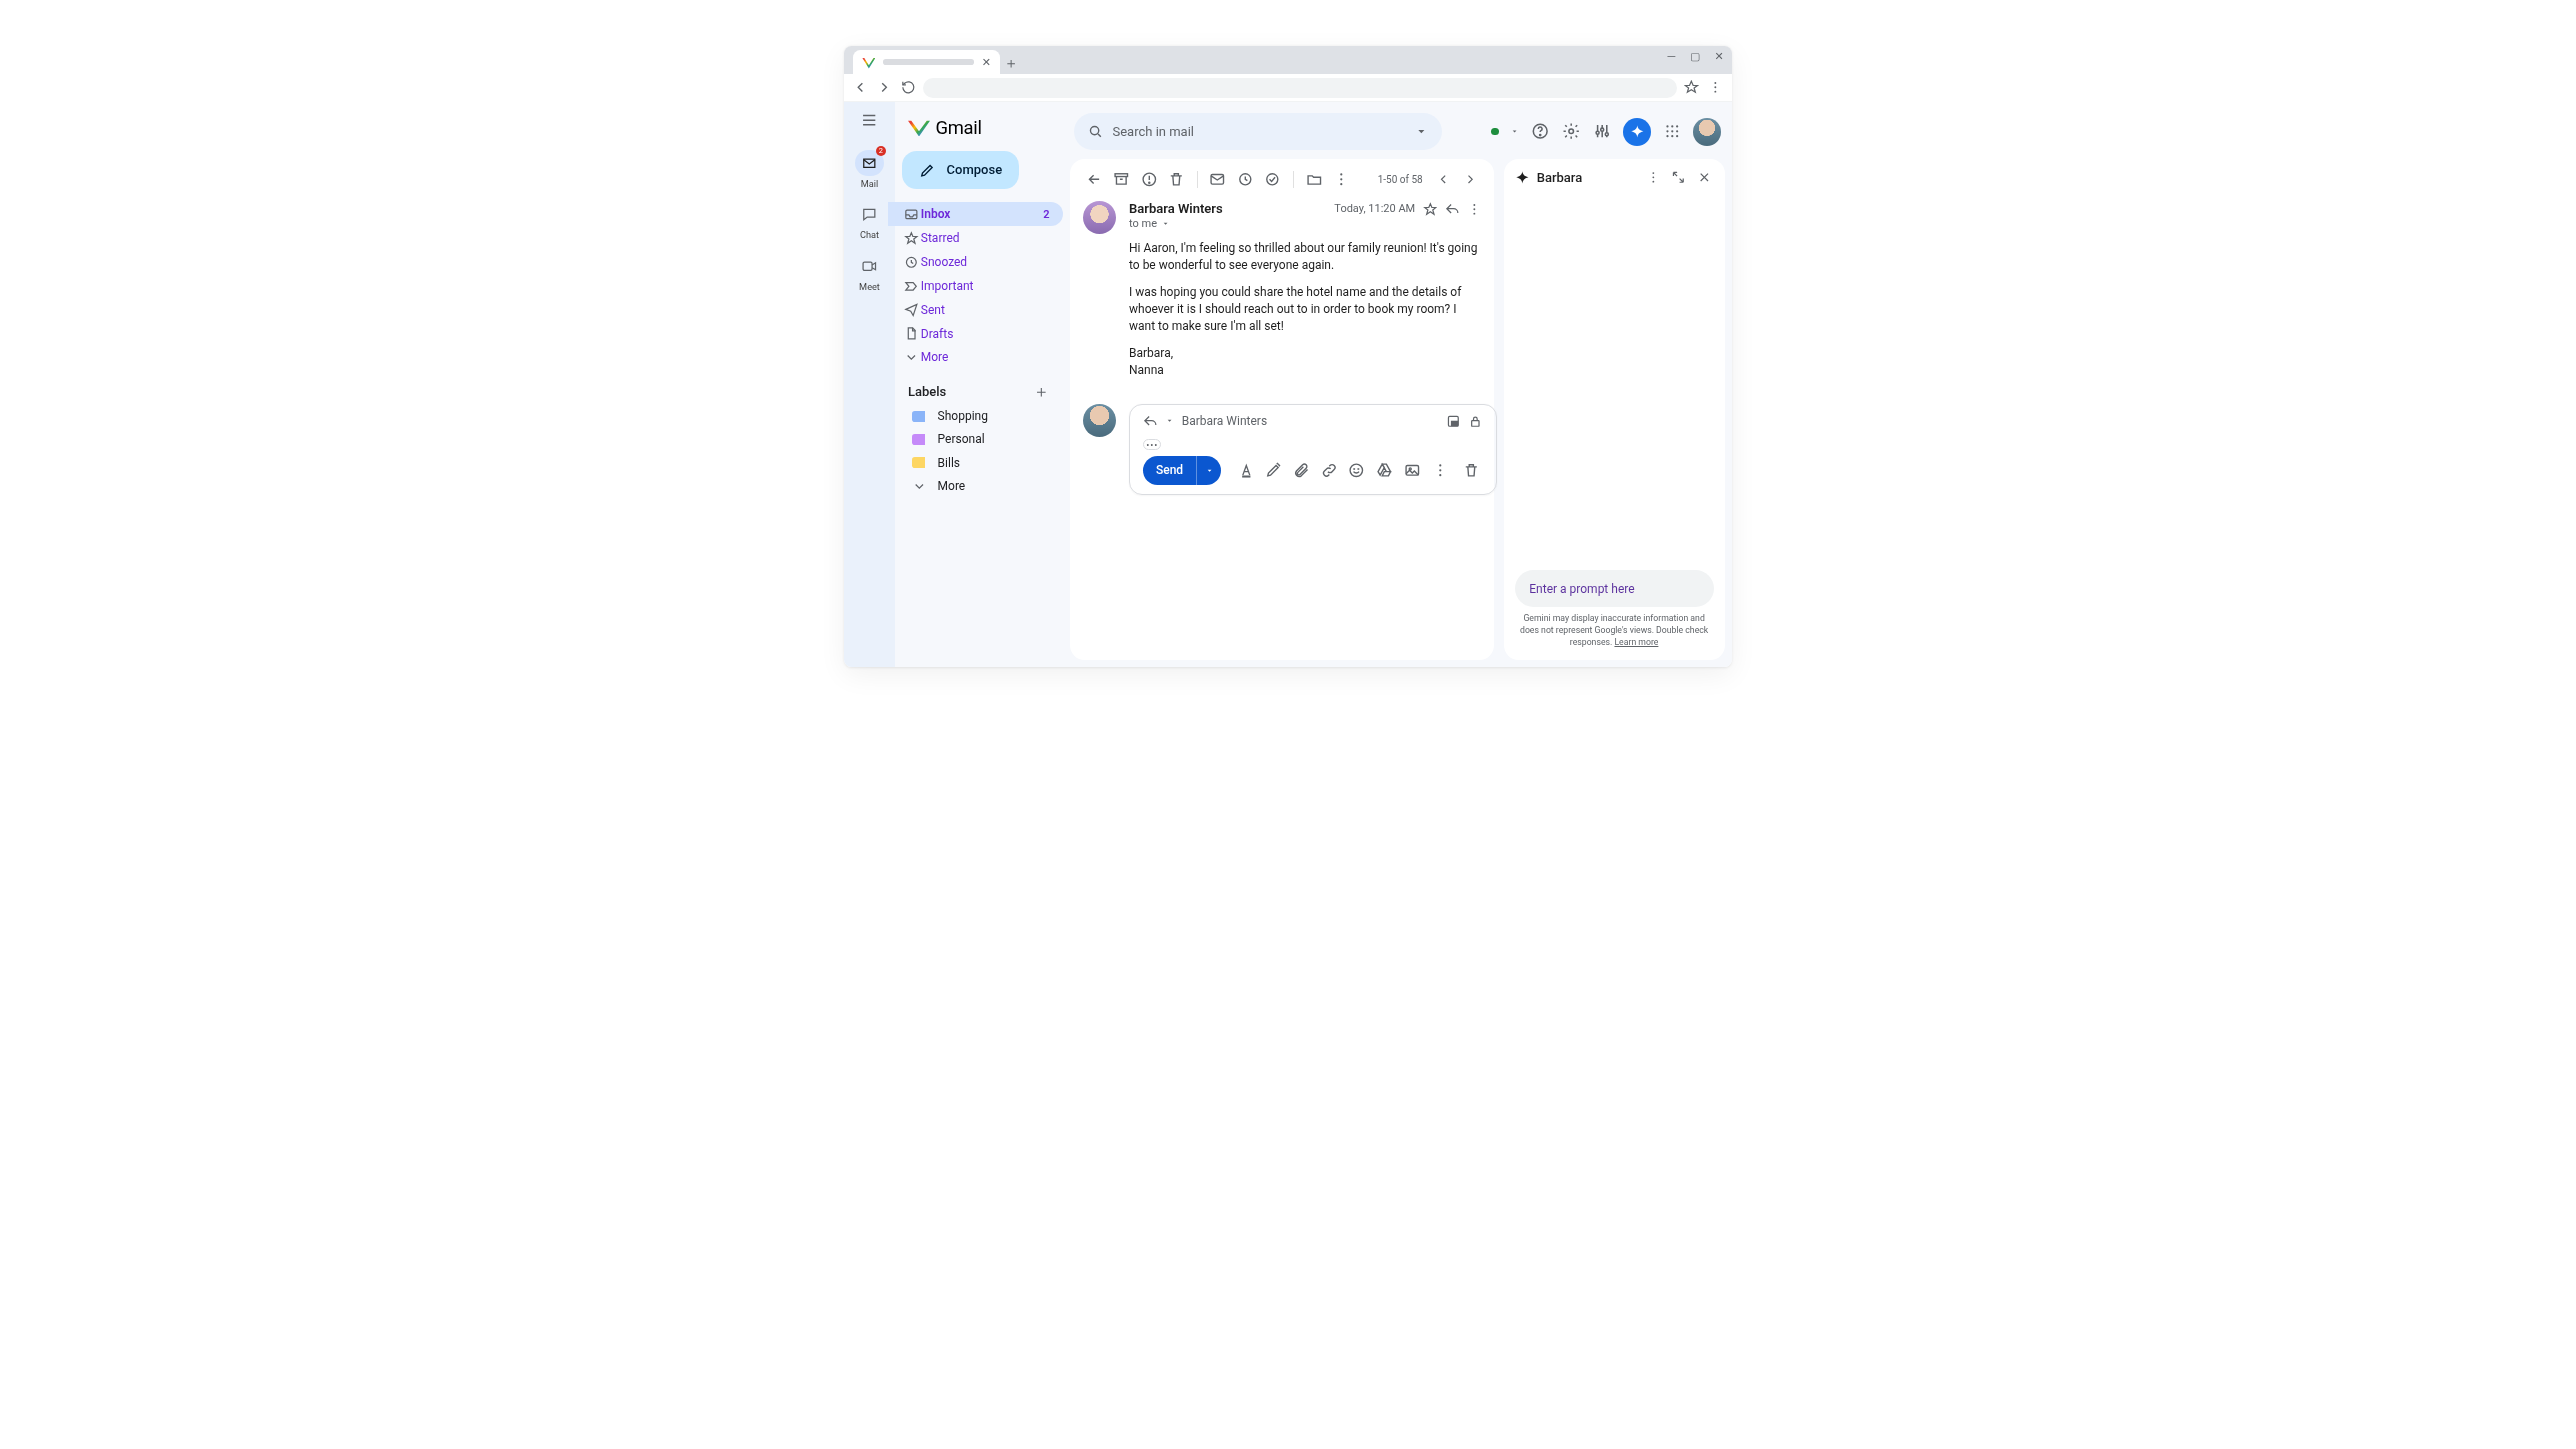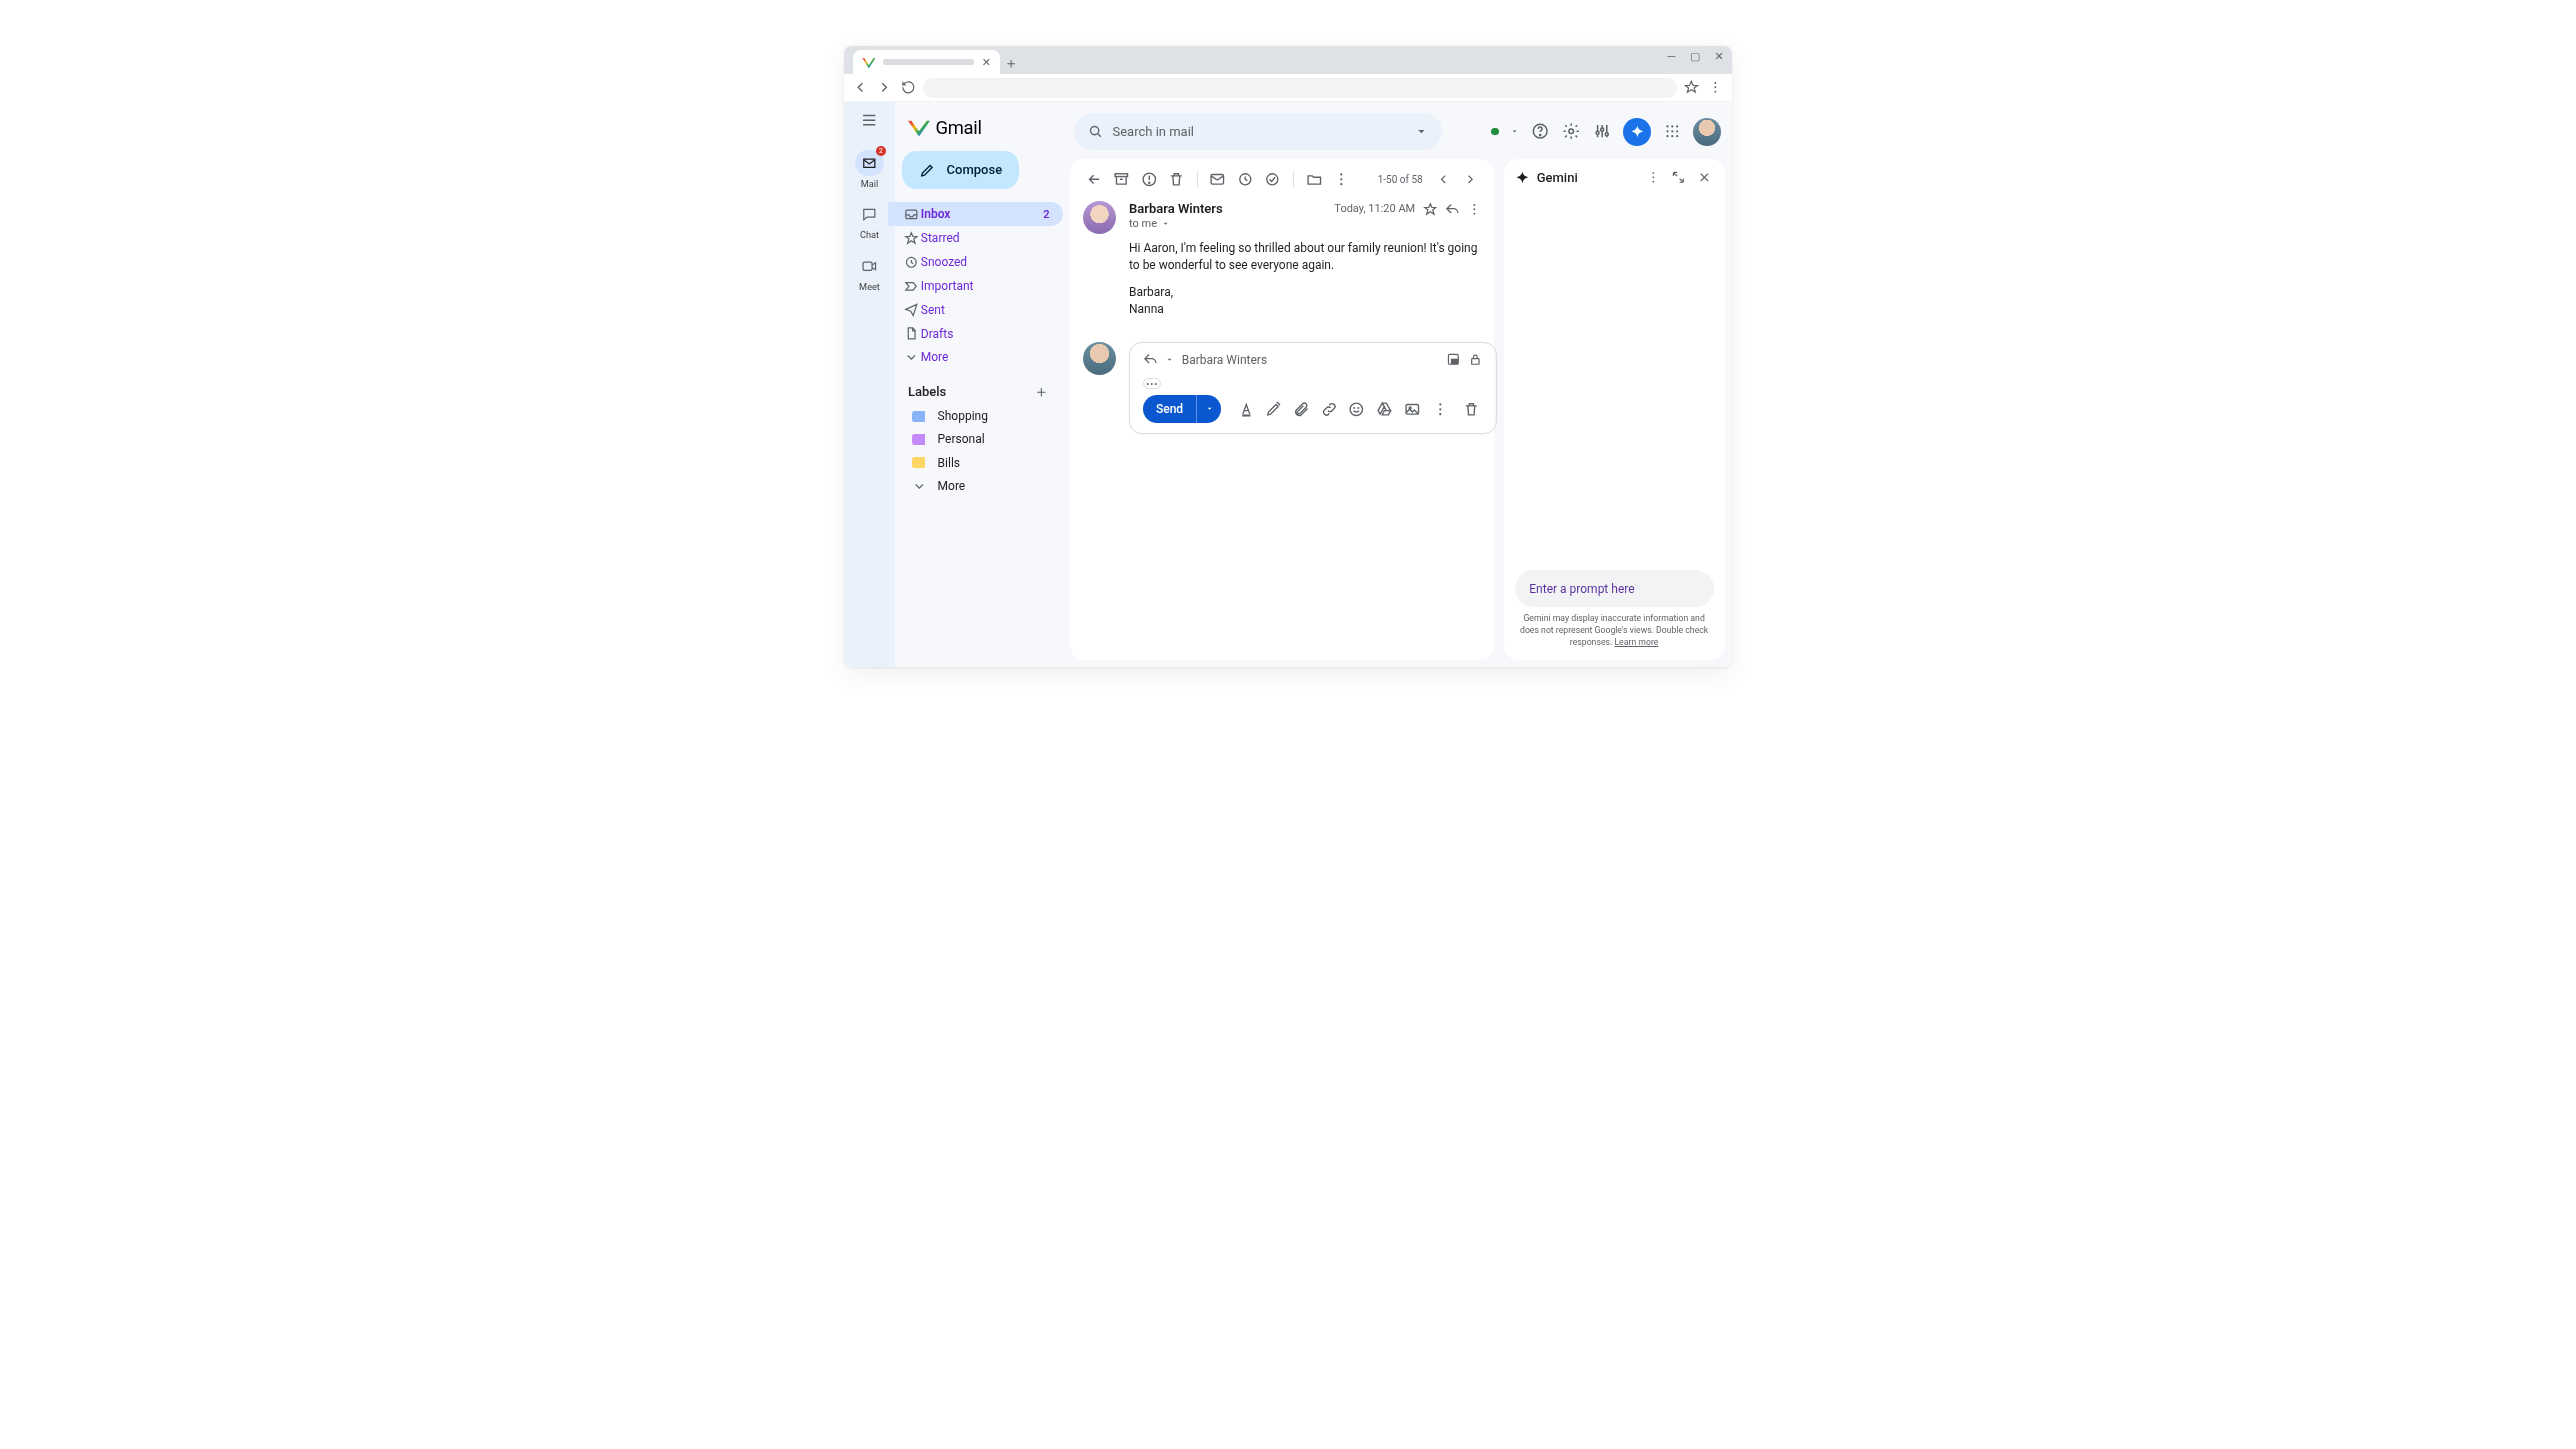--- a/index.html
+++ b/index.html
@@ -487,20 +487,21 @@
                 </div>
               </div>
               <div class="to-line">
                 <span>to me</span>
                 <svg width="9.2" height="9.2" viewBox="0 0 24 24" fill="#5f6368">
                     <path d="M7 10l5 5 5-5z"></path>
                   </svg>
               </div>
               <div class="msg-text">
                 <p>Hi Aaron,  I'm feeling so thrilled about our family reunion! It's going to be wonderful to see everyone again.</p>
+                <p>I was hoping you could share the hotel name and the details of whoever it is I should reach out to in order to book my room? I want to make sure I'm all set!</p>
                 <p style="margin-bottom:0">Barbara,</p>
                 <p>Nanna</p>
               </div>
             </div>
           </div>
 
           <div class="reply-row">
             <div class="my-av"></div>
             <div class="reply-box">
               <div class="reply-head">
@@ -596,21 +597,21 @@
               </div>
             </div>
           </div>
         </div>
 
         <div class="gemini-panel">
           <div class="gemini-head">
             <svg width="14.7" height="14.7" viewBox="0 0 24 24" fill="#1f1f1f">
                 <path d="M12 2c.5 4 2 8 10 10-8 2-9.5 6-10 10-.5-4-2-8-10-10 8-2 9.5-6 10-10z"></path>
               </svg>
-            <span class="g-title">Gemini</span>
+            <span class="g-title">Barbara</span>
             <span class="gh-spacer"></span>
             <span class="gh-ico">
                 <svg class="ico16" viewBox="0 0 24 24" fill="currentColor">
                   <circle cx="12" cy="5" r="1.5"></circle>
                   <circle cx="12" cy="12" r="1.5"></circle>
                   <circle cx="12" cy="19" r="1.5"></circle>
                 </svg>
               </span>
             <span class="gh-ico">
                 <svg class="ico16" viewBox="0 0 24 24" fill="none" stroke="currentColor" stroke-width="2">

